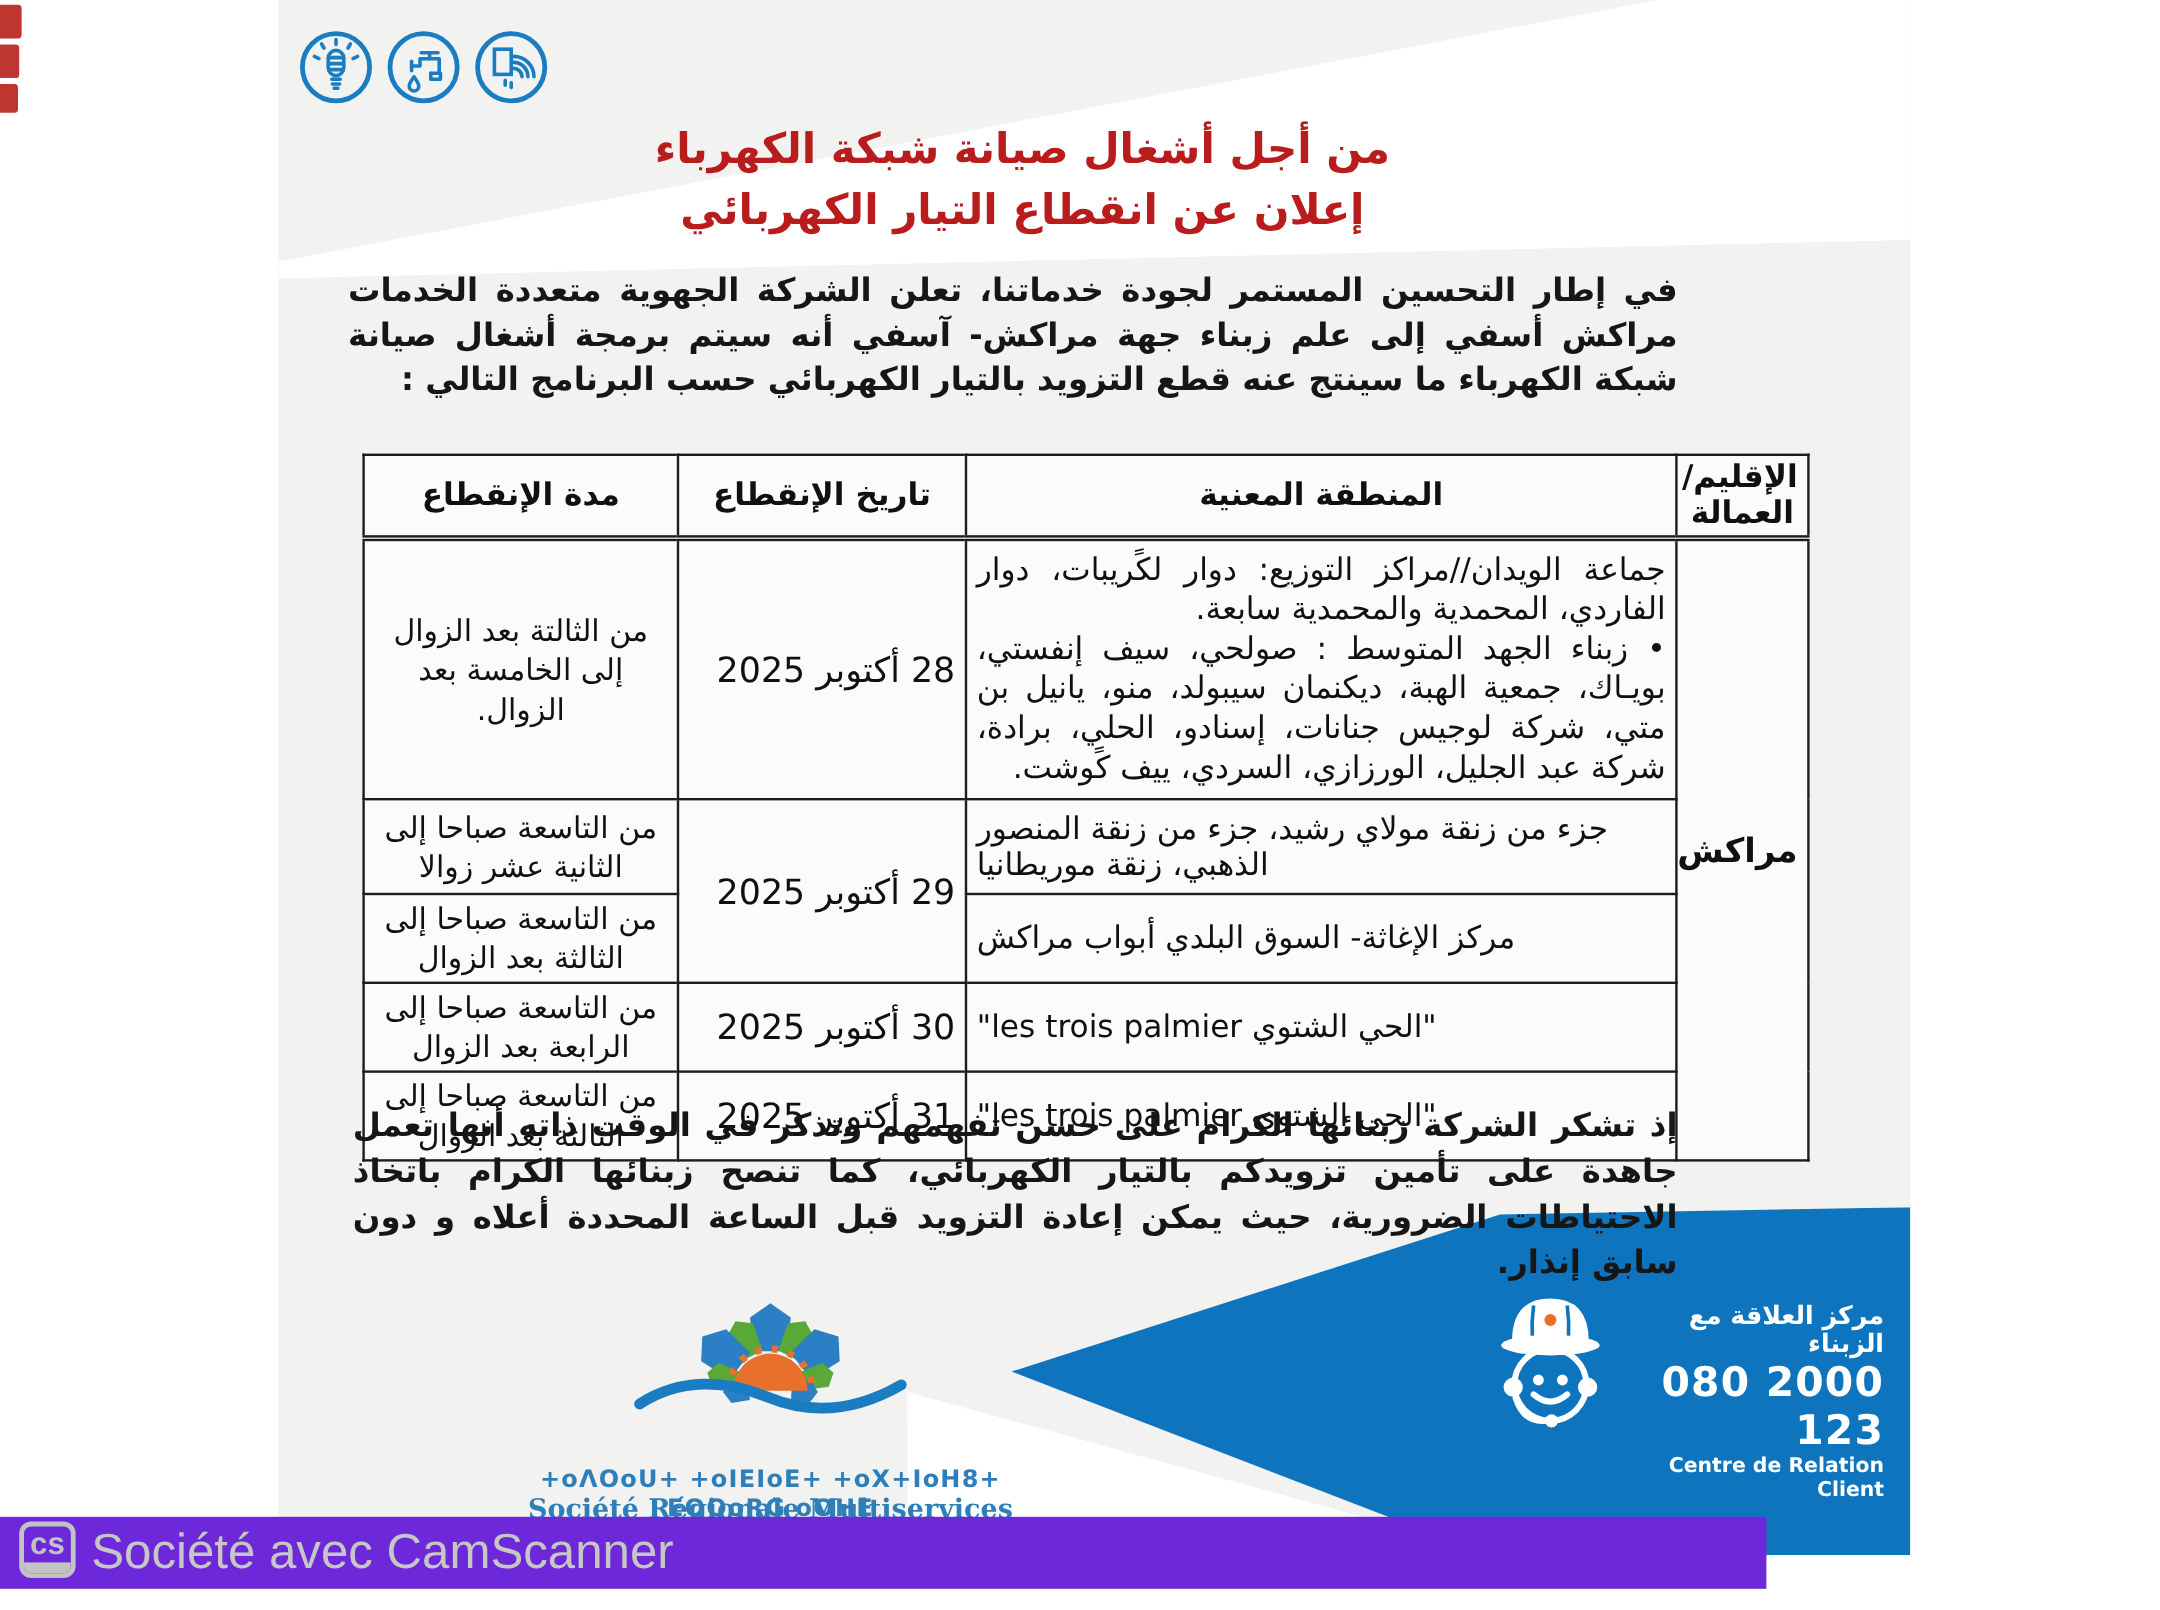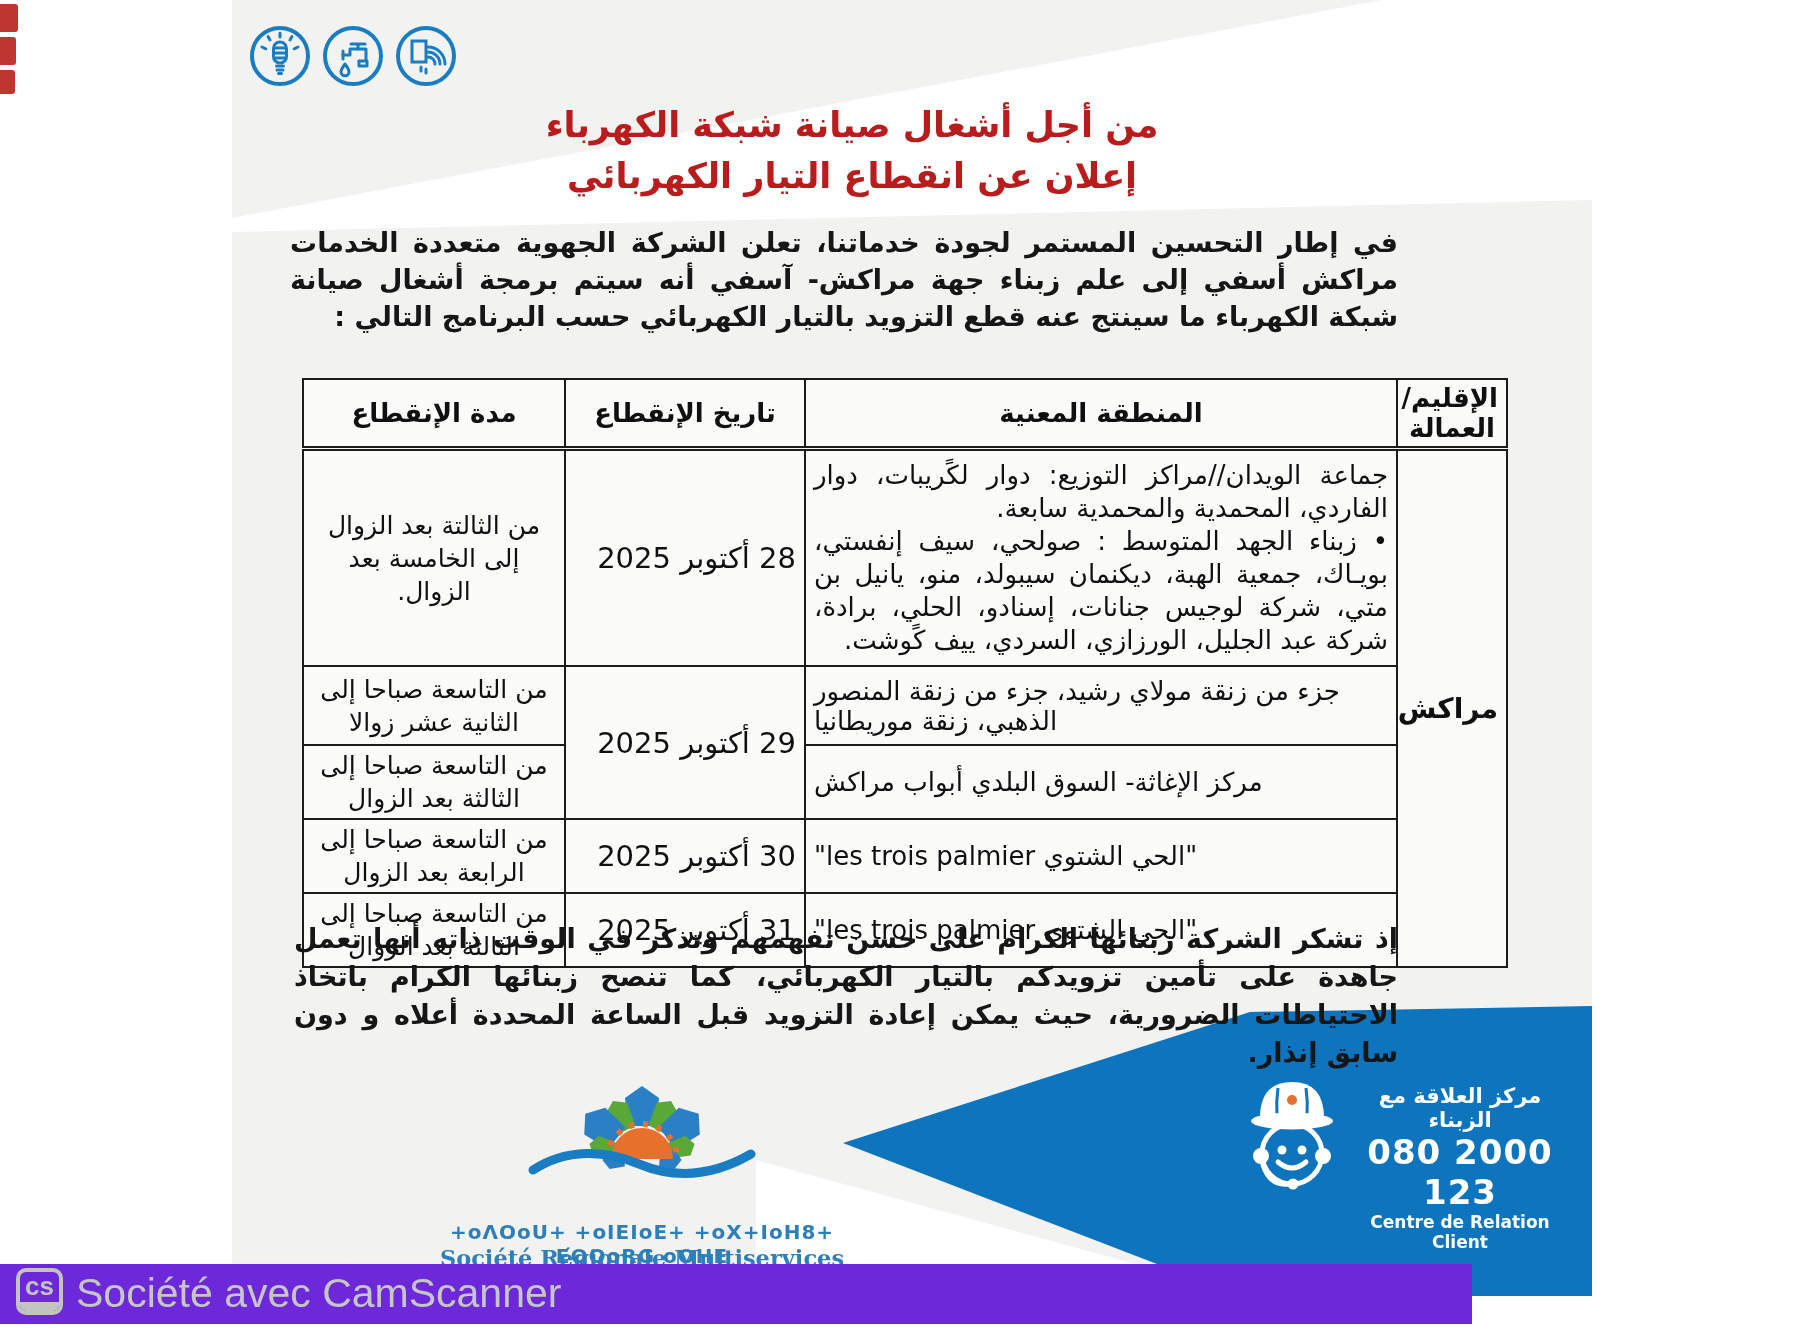--- a/index.html
+++ b/index.html
@@ -51,21 +51,21 @@
 
   
   .flower{position:absolute;left:295px;top:1056px;}
   .co-line{position:absolute;left:168px;width:484px;text-align:center;color:#2e7fb9;font-weight:bold;}
   .co-ar{top:1186px;font-size:26px;direction:rtl;}
   .co-tif{top:1220px;font-size:20px;letter-spacing:1px;}
   .co-fr{top:1245px;font-size:22.5px;font-family:"DejaVu Serif",serif;}
 
   
   .mascot{position:absolute;left:1008px;top:1066px;}
-  .contact{position:absolute;left:1118px;top:1084px;width:220px;color:#ffffff;text-align:center;}
+  .contact{position:absolute;left:1118px;top:1084px;width:220px;color:#ffffff;text-align:right;}
   .c-ar{font-size:21px;font-weight:bold;direction:rtl;}
   .c-phone{font-size:34px;font-weight:bold;letter-spacing:1px;line-height:40px;}
   .c-fr{font-size:17px;font-weight:bold;}
 
   
   .scanbar{position:absolute;left:0;top:1264px;width:1472px;height:60px;background:#6d28d9;}
   .cs-badge{position:absolute;left:16px;top:4px;width:47px;height:47px;border:4px solid #c3c3c3;
             border-radius:10px;box-sizing:border-box;overflow:hidden;}
   .cs-badge .letters{position:absolute;top:-1px;left:0;right:0;text-align:center;font-size:26px;
             font-weight:bold;color:#c3c3c3;font-family:"Liberation Sans",sans-serif;}

